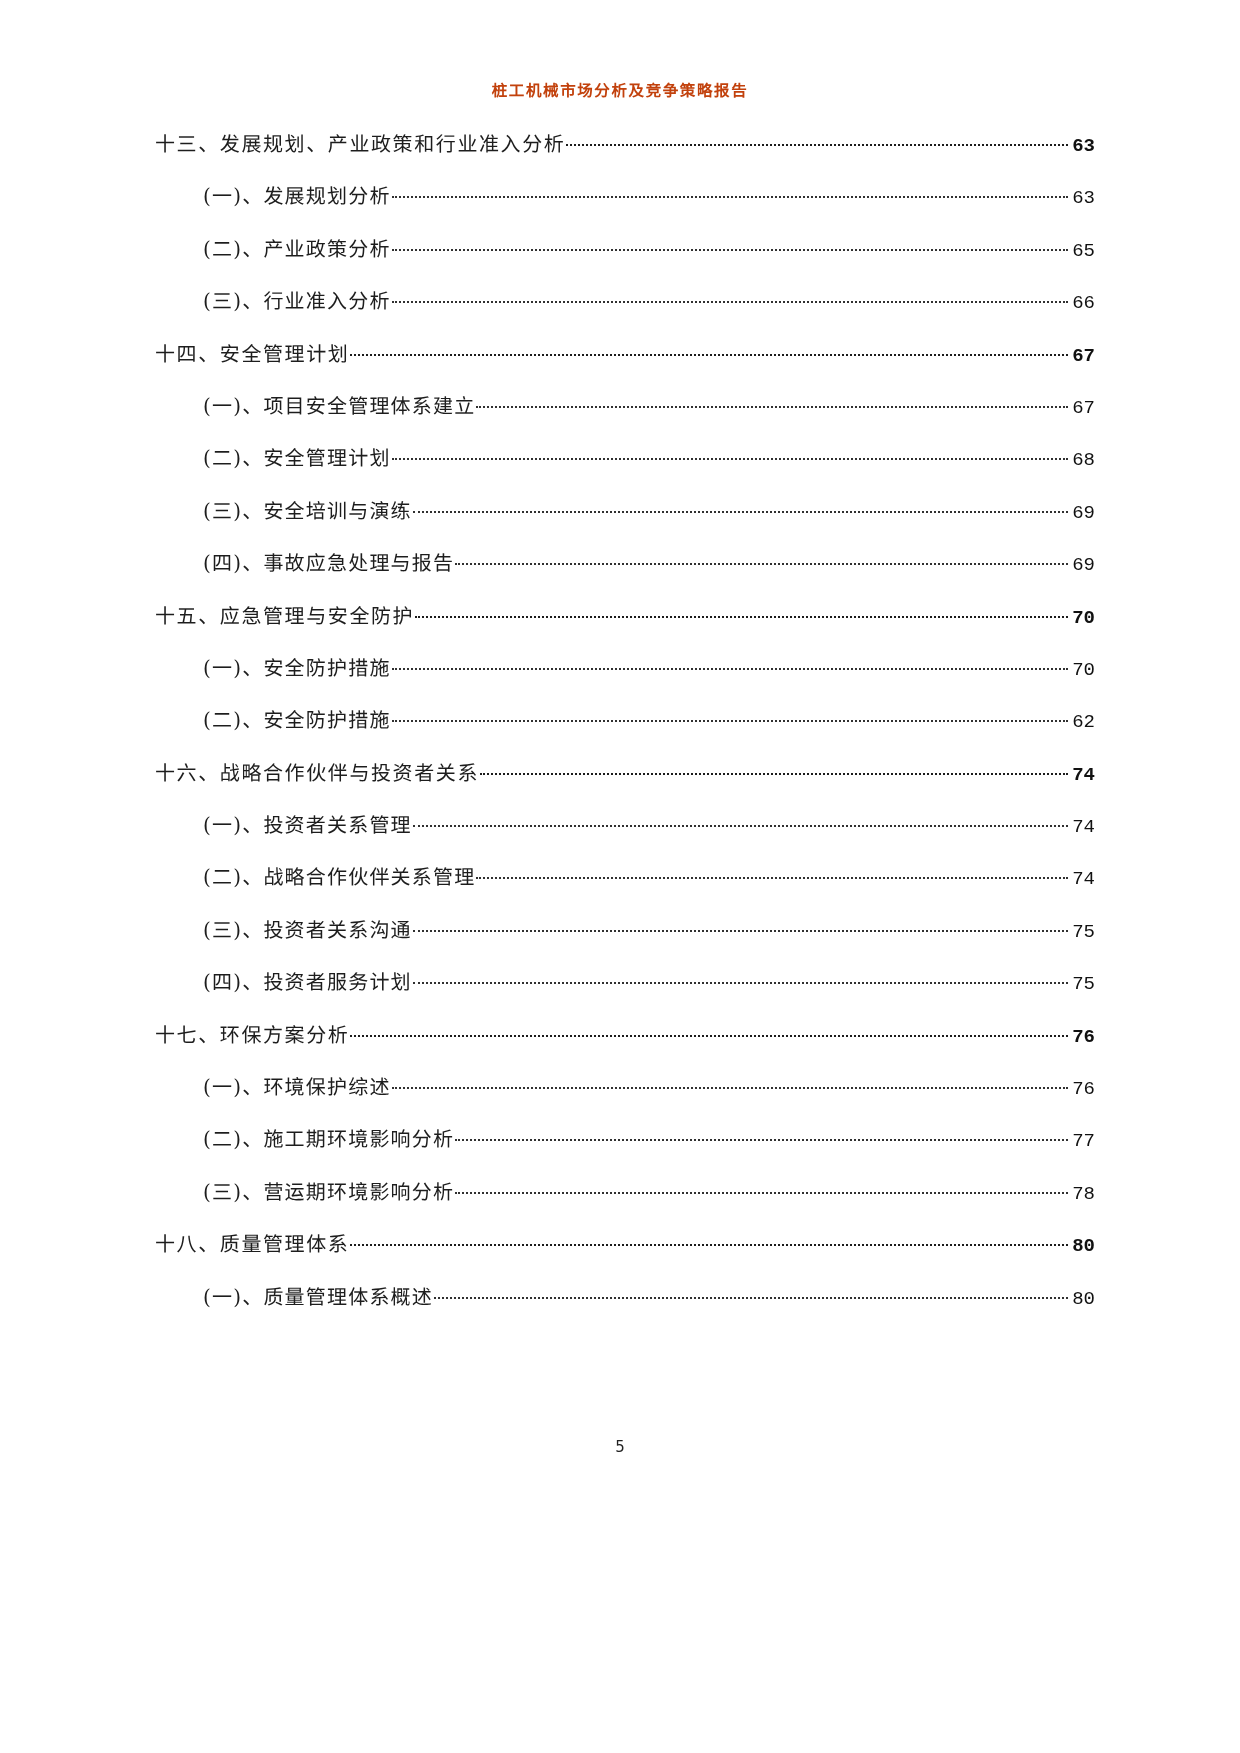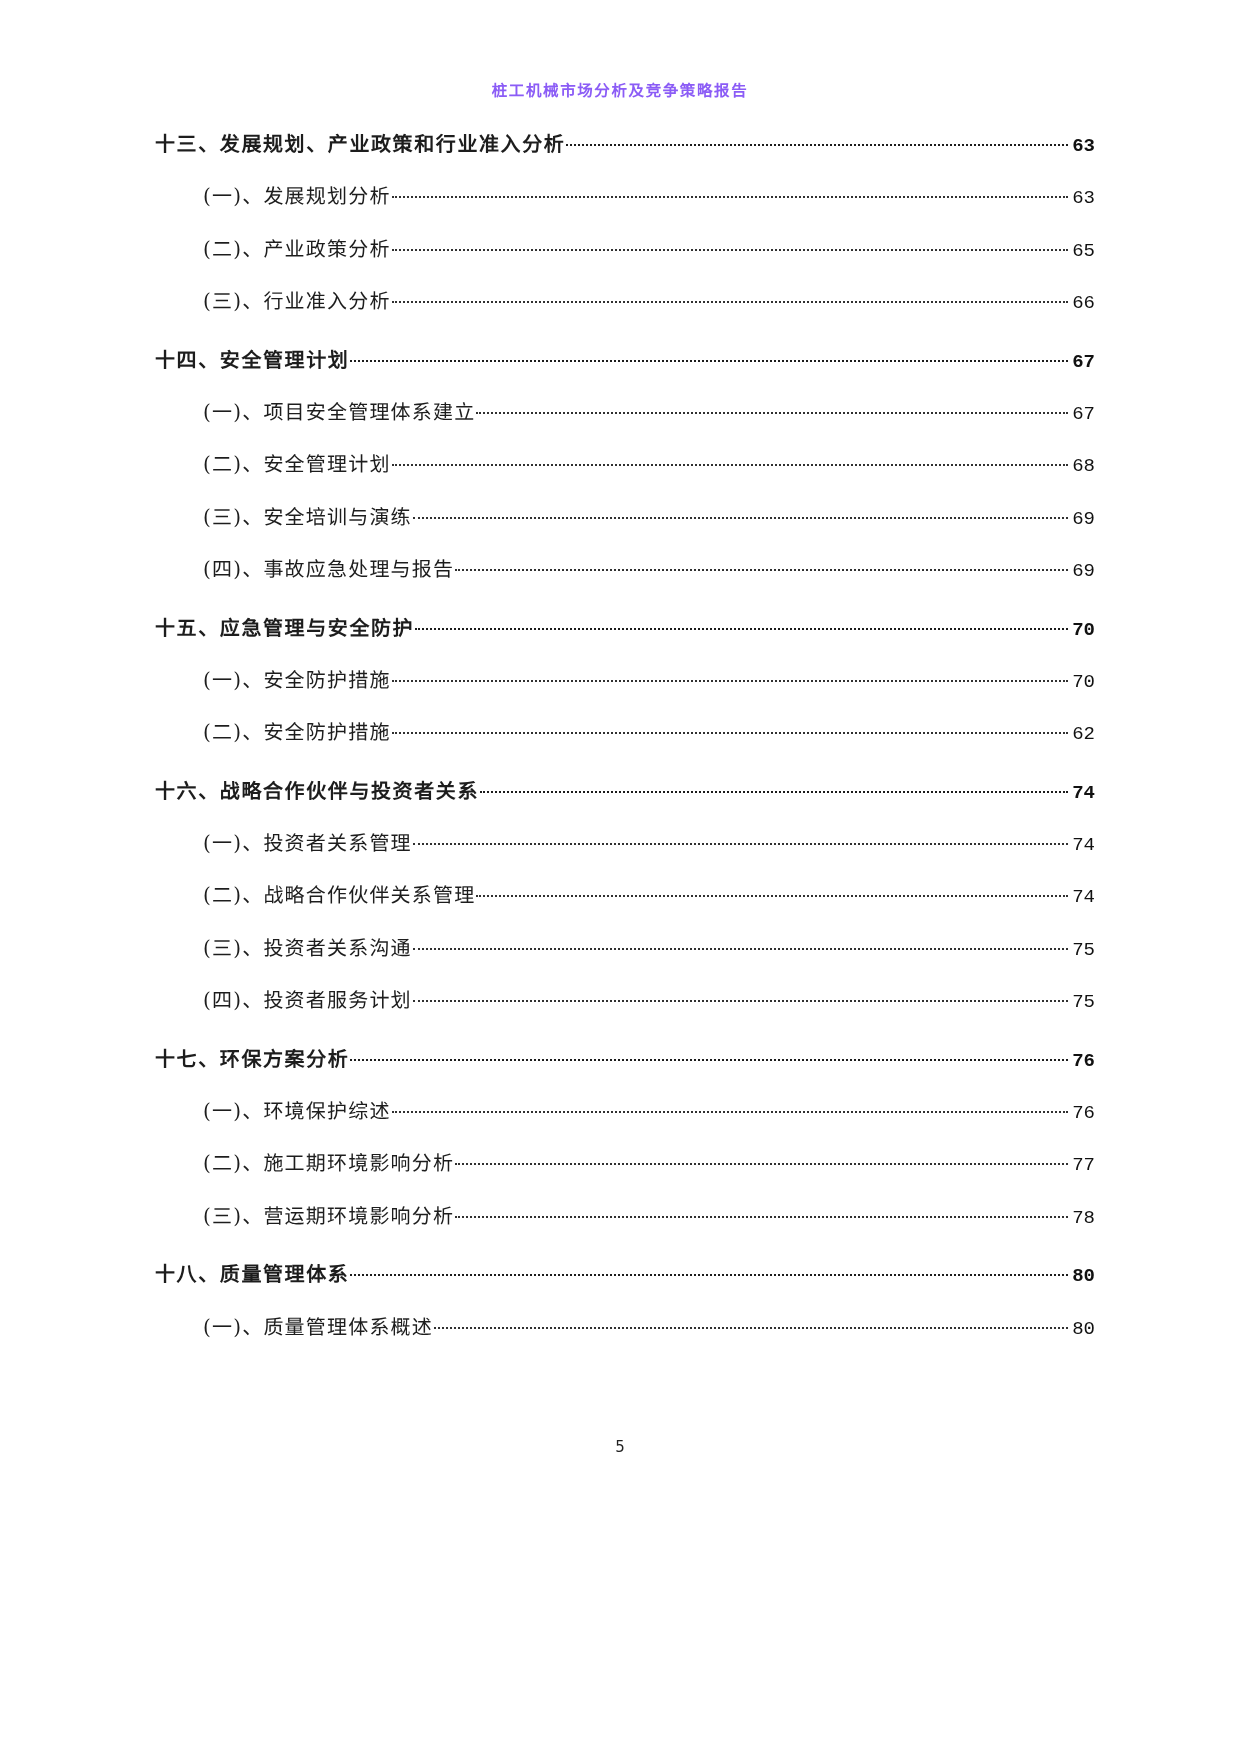--- a/index.html
+++ b/index.html
@@ -27,21 +27,21 @@
 
   
   .doc-header {
     position: absolute;
     top: 78px;
     left: 0;
     width: 1240px;
     text-align: center;
     font-size: 15.5px;
     letter-spacing: 1.6px;
-    color: #8b5cf6;
+    color: #c2410c;
     font-family: "DejaVu Serif", "Liberation Serif", serif;
     font-weight: 600;
     white-space: nowrap;
   }
 
   
   .toc {
     position: absolute;
     top: 128px;
     left: 155px;
@@ -60,21 +60,21 @@
 
   .toc-row .label {
     font-size: 20px;
     letter-spacing: 1.2px;
     color: #1d1d1d;
     flex: 0 0 auto;
     font-family: "DejaVu Serif", "Liberation Serif", serif;
   }
 
   .toc-row.level-1 .label {
-    font-weight: 700;
+    font-weight: 400;
     letter-spacing: 1.6px;
   }
 
   .toc-row.level-2 {
     padding-left: 48px;
   }
 
   .toc-row .leader {
     flex: 1 1 auto;
     min-width: 10px;
@@ -107,21 +107,21 @@
     min-width: 26px;
     letter-spacing: 0px;
   }
 
   .toc-row.level-1 .pageno {
     font-weight: 600;
   }
 
   
   .toc-row.group-start {
-    margin-top: 6px;
+    margin-top: 0;
   }
 
   
   .folio {
     position: absolute;
     top: 1438px;
     left: 0;
     width: 1240px;
     text-align: center;
     font-size: 15px;

